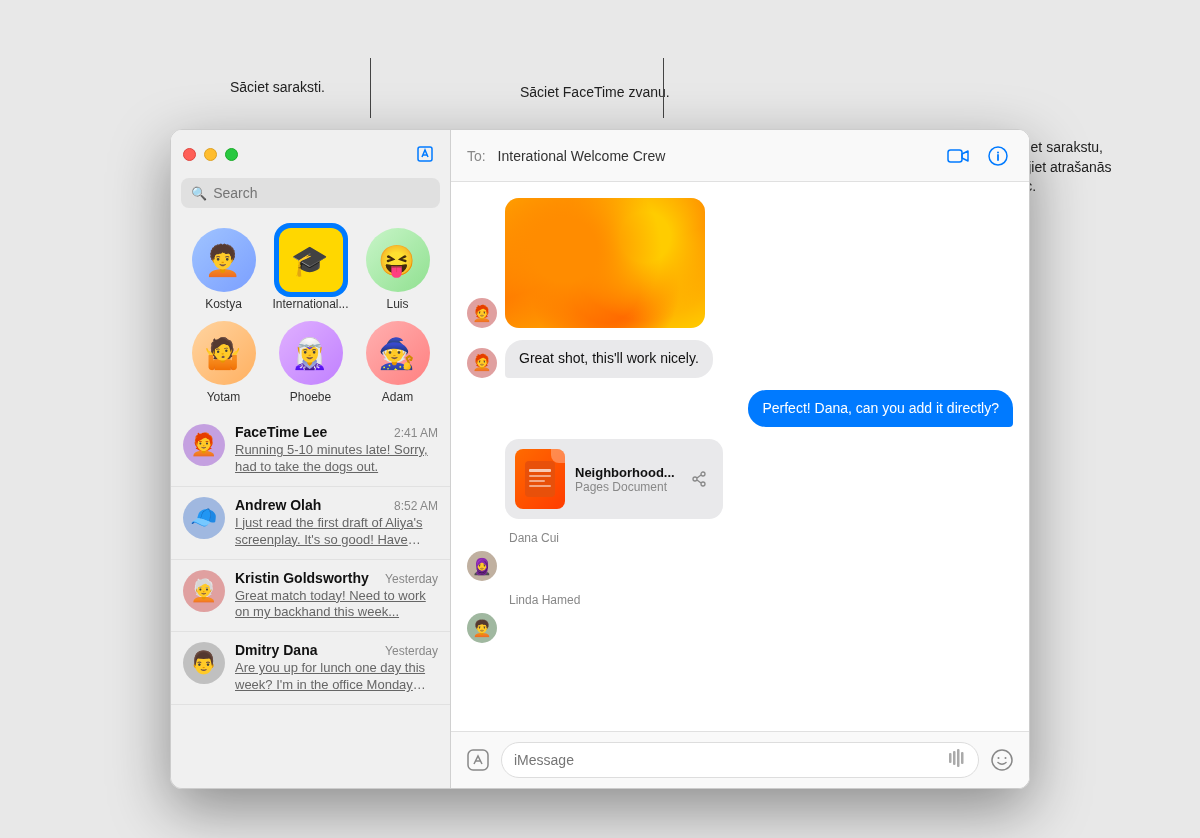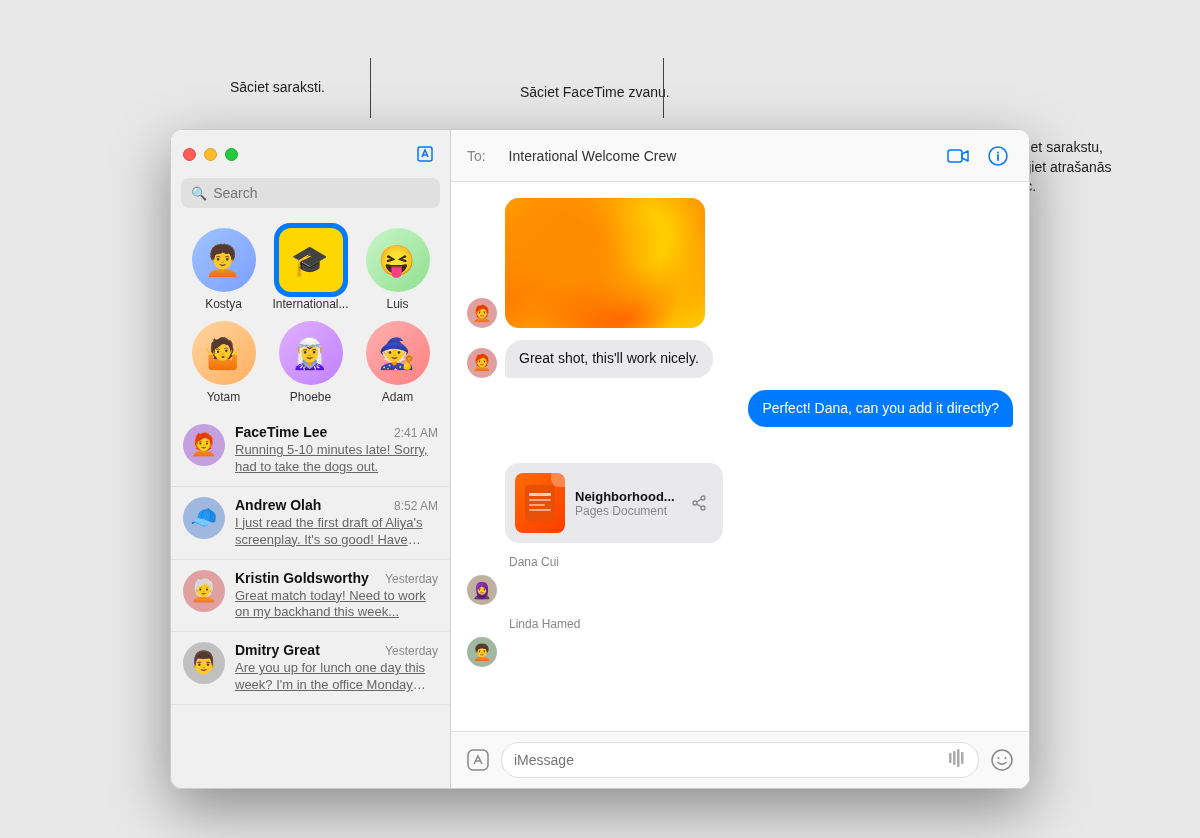--- a/index.html
+++ b/index.html
@@ -233,21 +233,21 @@
 
     .chat-title {
       flex: 1;
       font-size: 14px;
       color: #333;
     }
 
     .chat-title span.to-label {
       color: #888;
       font-size: 14px;
-      margin-right: 19px;
+      margin-right: 8px;
     }
 
     .chat-title span.to-value {
       color: #333;
       font-size: 14px;
       font-weight: 500;
     }
 
     .facetime-btn, .info-btn {
       width: 30px;
@@ -345,21 +345,20 @@
     }
 
     .doc-bubble {
       background: #e9e9eb;
       border-radius: 14px;
       padding: 10px;
       display: flex;
       align-items: center;
       gap: 10px;
       max-width: 260px;
-      margin-top: 24px;
     }
 
     .doc-icon {
       width: 50px;
       height: 60px;
       background: linear-gradient(135deg, #ff6b00, #ff3c00);
       border-radius: 8px;
       display: flex;
       align-items: center;
       justify-content: center;
@@ -606,21 +605,21 @@
               <span class="conv-time">Yesterday</span>
             </div>
             <div class="conv-preview">Great match today! Need to work on my backhand this week...</div>
           </div>
         </div>
 
         <div class="conv-item">
           <div class="conv-avatar" style="background:#c0c0c0;">👨</div>
           <div class="conv-content">
             <div class="conv-header">
-              <span class="conv-name">Dmitry Great</span>
+              <span class="conv-name">Dmitry Dana</span>
               <span class="conv-time">Yesterday</span>
             </div>
             <div class="conv-preview">Are you up for lunch one day this week? I'm in the office Monday and Thursday...</div>
           </div>
         </div>
 
       </div>
     </div>
 
     <div class="chat-area">

